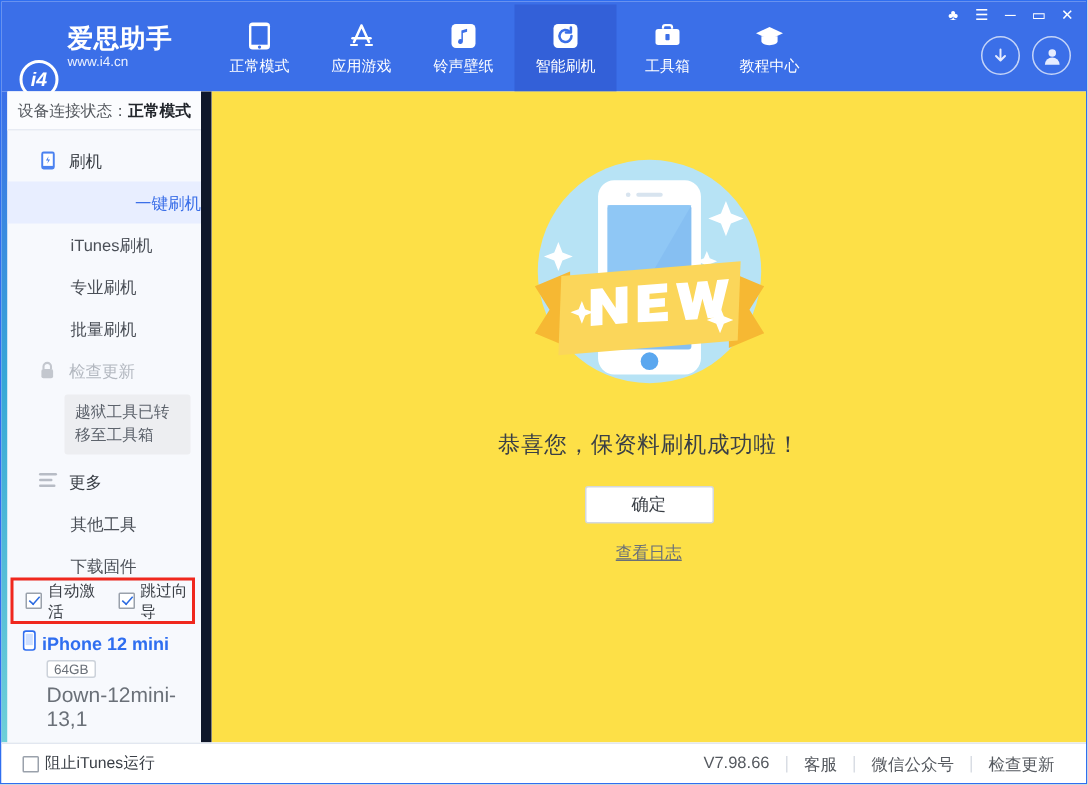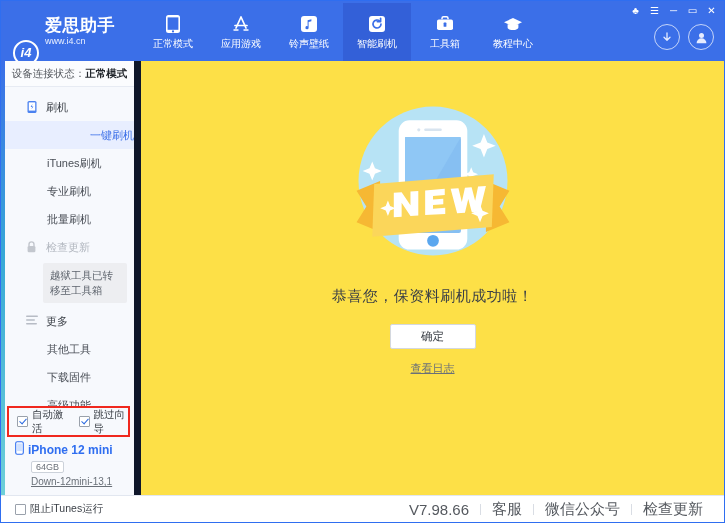--- a/index.html
+++ b/index.html
@@ -152,21 +152,21 @@
   }
   .dev-name {
     display: flex; align-items: center; gap: 4px;
     font-size: 12px; font-weight: bold; color: #2f6ef0;
   }
   .dev-cap {
     margin-left: 16px; display: inline-block; font-size: 9px;
     color: #6a7078; border: 1px solid #ccd2da; border-radius: 2px;
     padding: 0px 4px; width: fit-content; background: #fff;
   }
-  .dev-sub { margin-left: 16px; font-size: 10px; color: #6a7078; text-decoration: underline; }
+  .dev-sub { margin-left: 16px; font-size: 14px; color: #6a7078; }
 
   
   .main {
     flex: 1; background: #fde047; display: flex; flex-direction: column;
     align-items: center; justify-content: flex-start; padding-top: 22px;
     min-width: 0;
   }
   .illus { width: 196px; height: 196px; }
   .msg {
     margin-top: 8px; font-size: 15px; color: #3a3f46; letter-spacing: .5px;
@@ -184,21 +184,21 @@
 
   
   .footer {
     height: 27px; flex: 0 0 27px; border-top: 1px solid #e2e7f0;
     background: #fff; display: flex; align-items: center;
     padding: 0 10px 0 14px; position: relative;
   }
   .footer-left { display: flex; align-items: center; }
   .footer-right {
     margin-left: auto; display: flex; align-items: center;
-    gap: 0px; font-size: 15px; color: #55595f;
+    gap: 0px; font-size: 11px; color: #55595f;
   }
   .fr-item { padding: 0 11px; cursor: pointer; }
   .fr-item.static { cursor: default; color: #55595f; }
   .fr-sep { width: 1px; height: 11px; background: #d9dde4; }
 </style>
 </head>
 <body>
 
 <div id="app">
 

